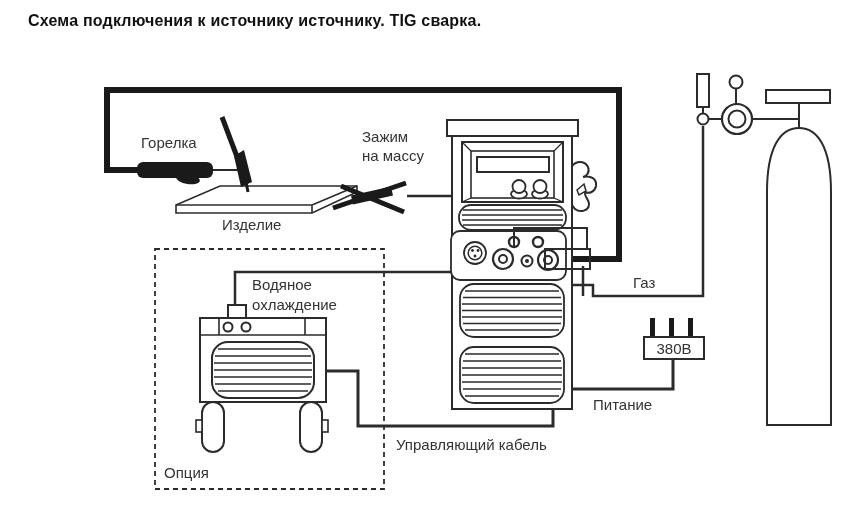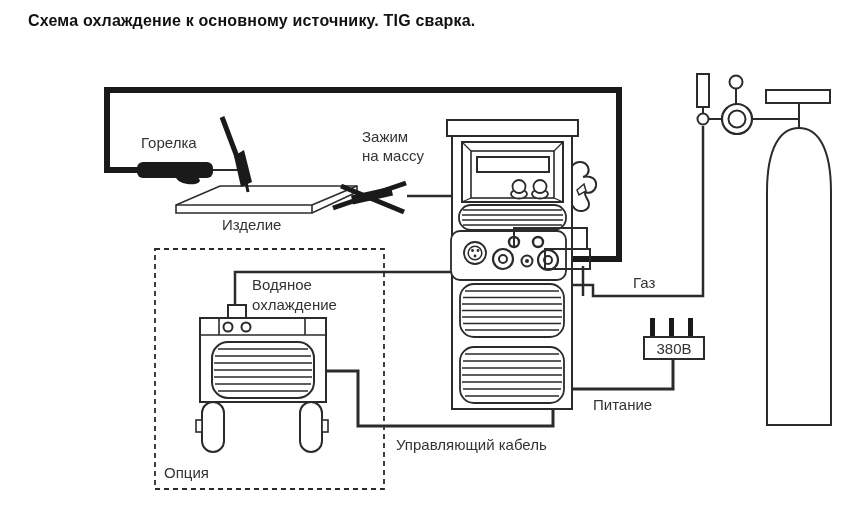--- a/index.html
+++ b/index.html
@@ -20,21 +20,21 @@
   svg text{
     font-family:"Liberation Sans", sans-serif;
     font-size:15px;fill:#333;
   }
 </style>
 </head>
 <body>
 
 <div class="stage">
 
-  <div class="doc-title">Схема охлаждение к основному источнику. TIG сварка.</div>
+  <div class="doc-title">Схема подключения к источнику источнику. TIG сварка.</div>
 
   <svg width="850" height="514" viewBox="0 0 850 514">
 
     <rect x="155" y="249" width="229" height="240" fill="none" stroke="#2b2b2b" stroke-width="1.8" stroke-dasharray="5,4"></rect>
 
     <path d="M407,196 H503 V252" fill="none" stroke="#2b2b2b" stroke-width="2.5"></path>
 
     <path d="M452,272 H235 V304" fill="none" stroke="#2b2b2b" stroke-width="2.5"></path>
     <path d="M228,321 V305 H246 V321" fill="none" stroke="#2b2b2b" stroke-width="2"></path>
 

